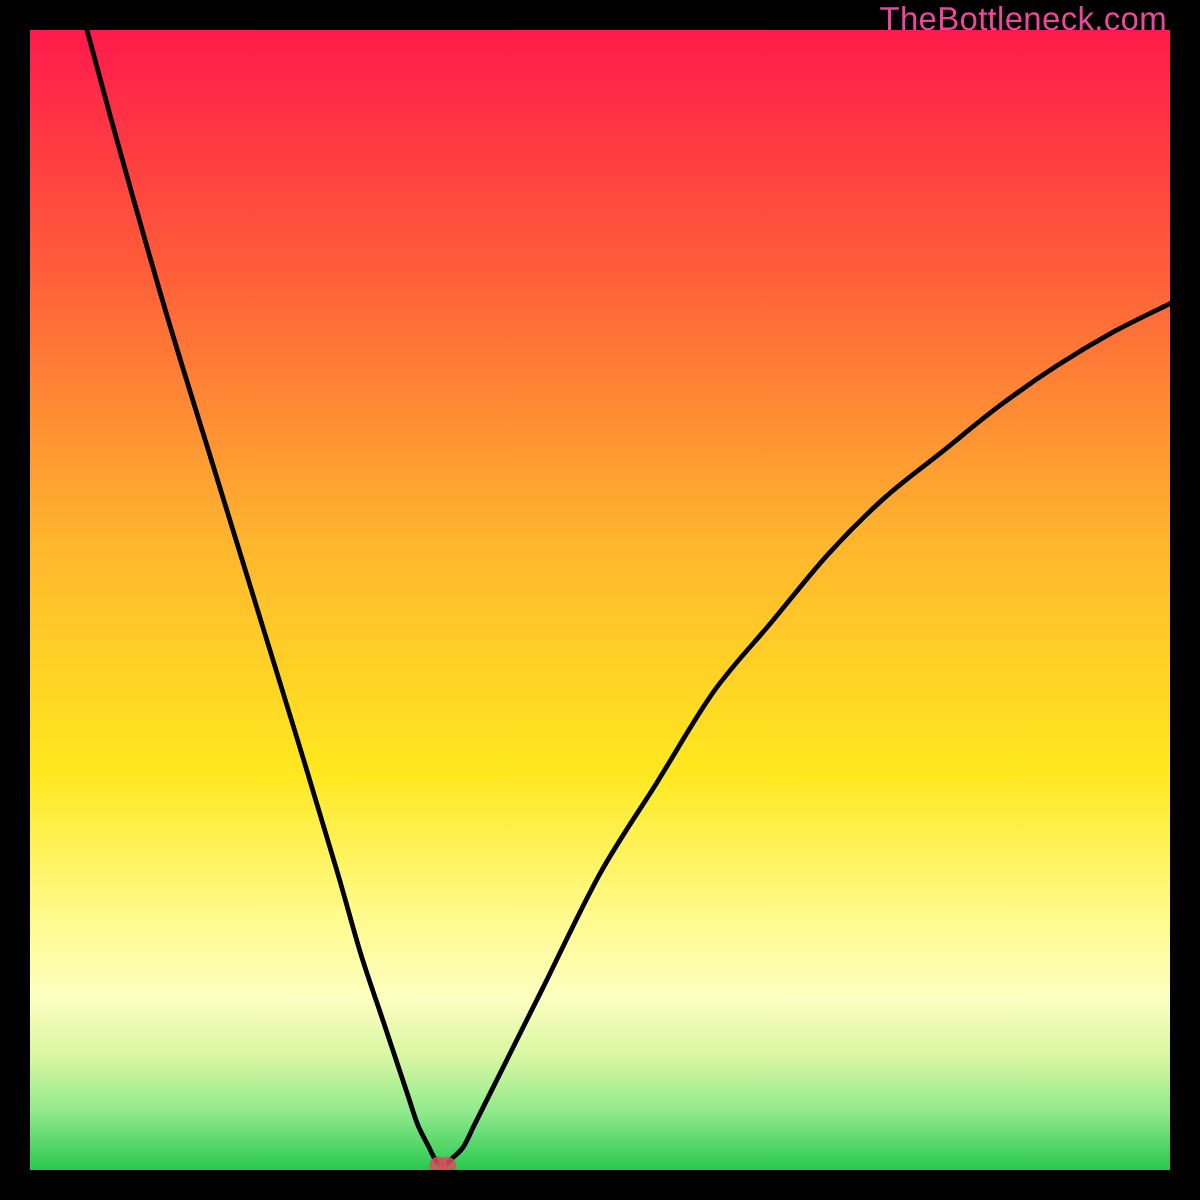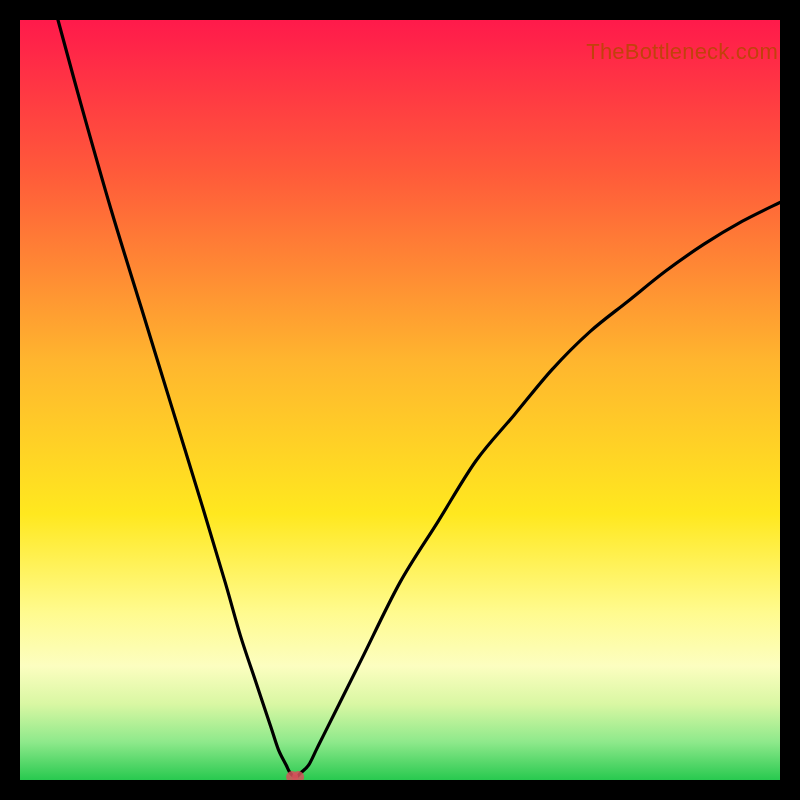--- a/index.html
+++ b/index.html
@@ -23,26 +23,25 @@
     position: absolute;
     left: 0;
     top: 0;
     width: 760px;
     height: 760px;
   }
   .watermark {
     position: absolute;
     top: 0px;
     right: 22px;
-    color: #c2410c;
+    color: #ec4899;
     font-size: 22px;
     font-weight: 500;
     letter-spacing: 0.2px;
     user-select: none;
-    margin-top: 39px;
   }
   svg { display: block; }
 </style>
 </head>
 <body>
 
 <div class="frame">
   <svg class="plot" viewBox="0 0 760 760" preserveAspectRatio="none">
     <defs>
       <linearGradient id="bg-grad" x1="0" y1="0" x2="0" y2="1">

